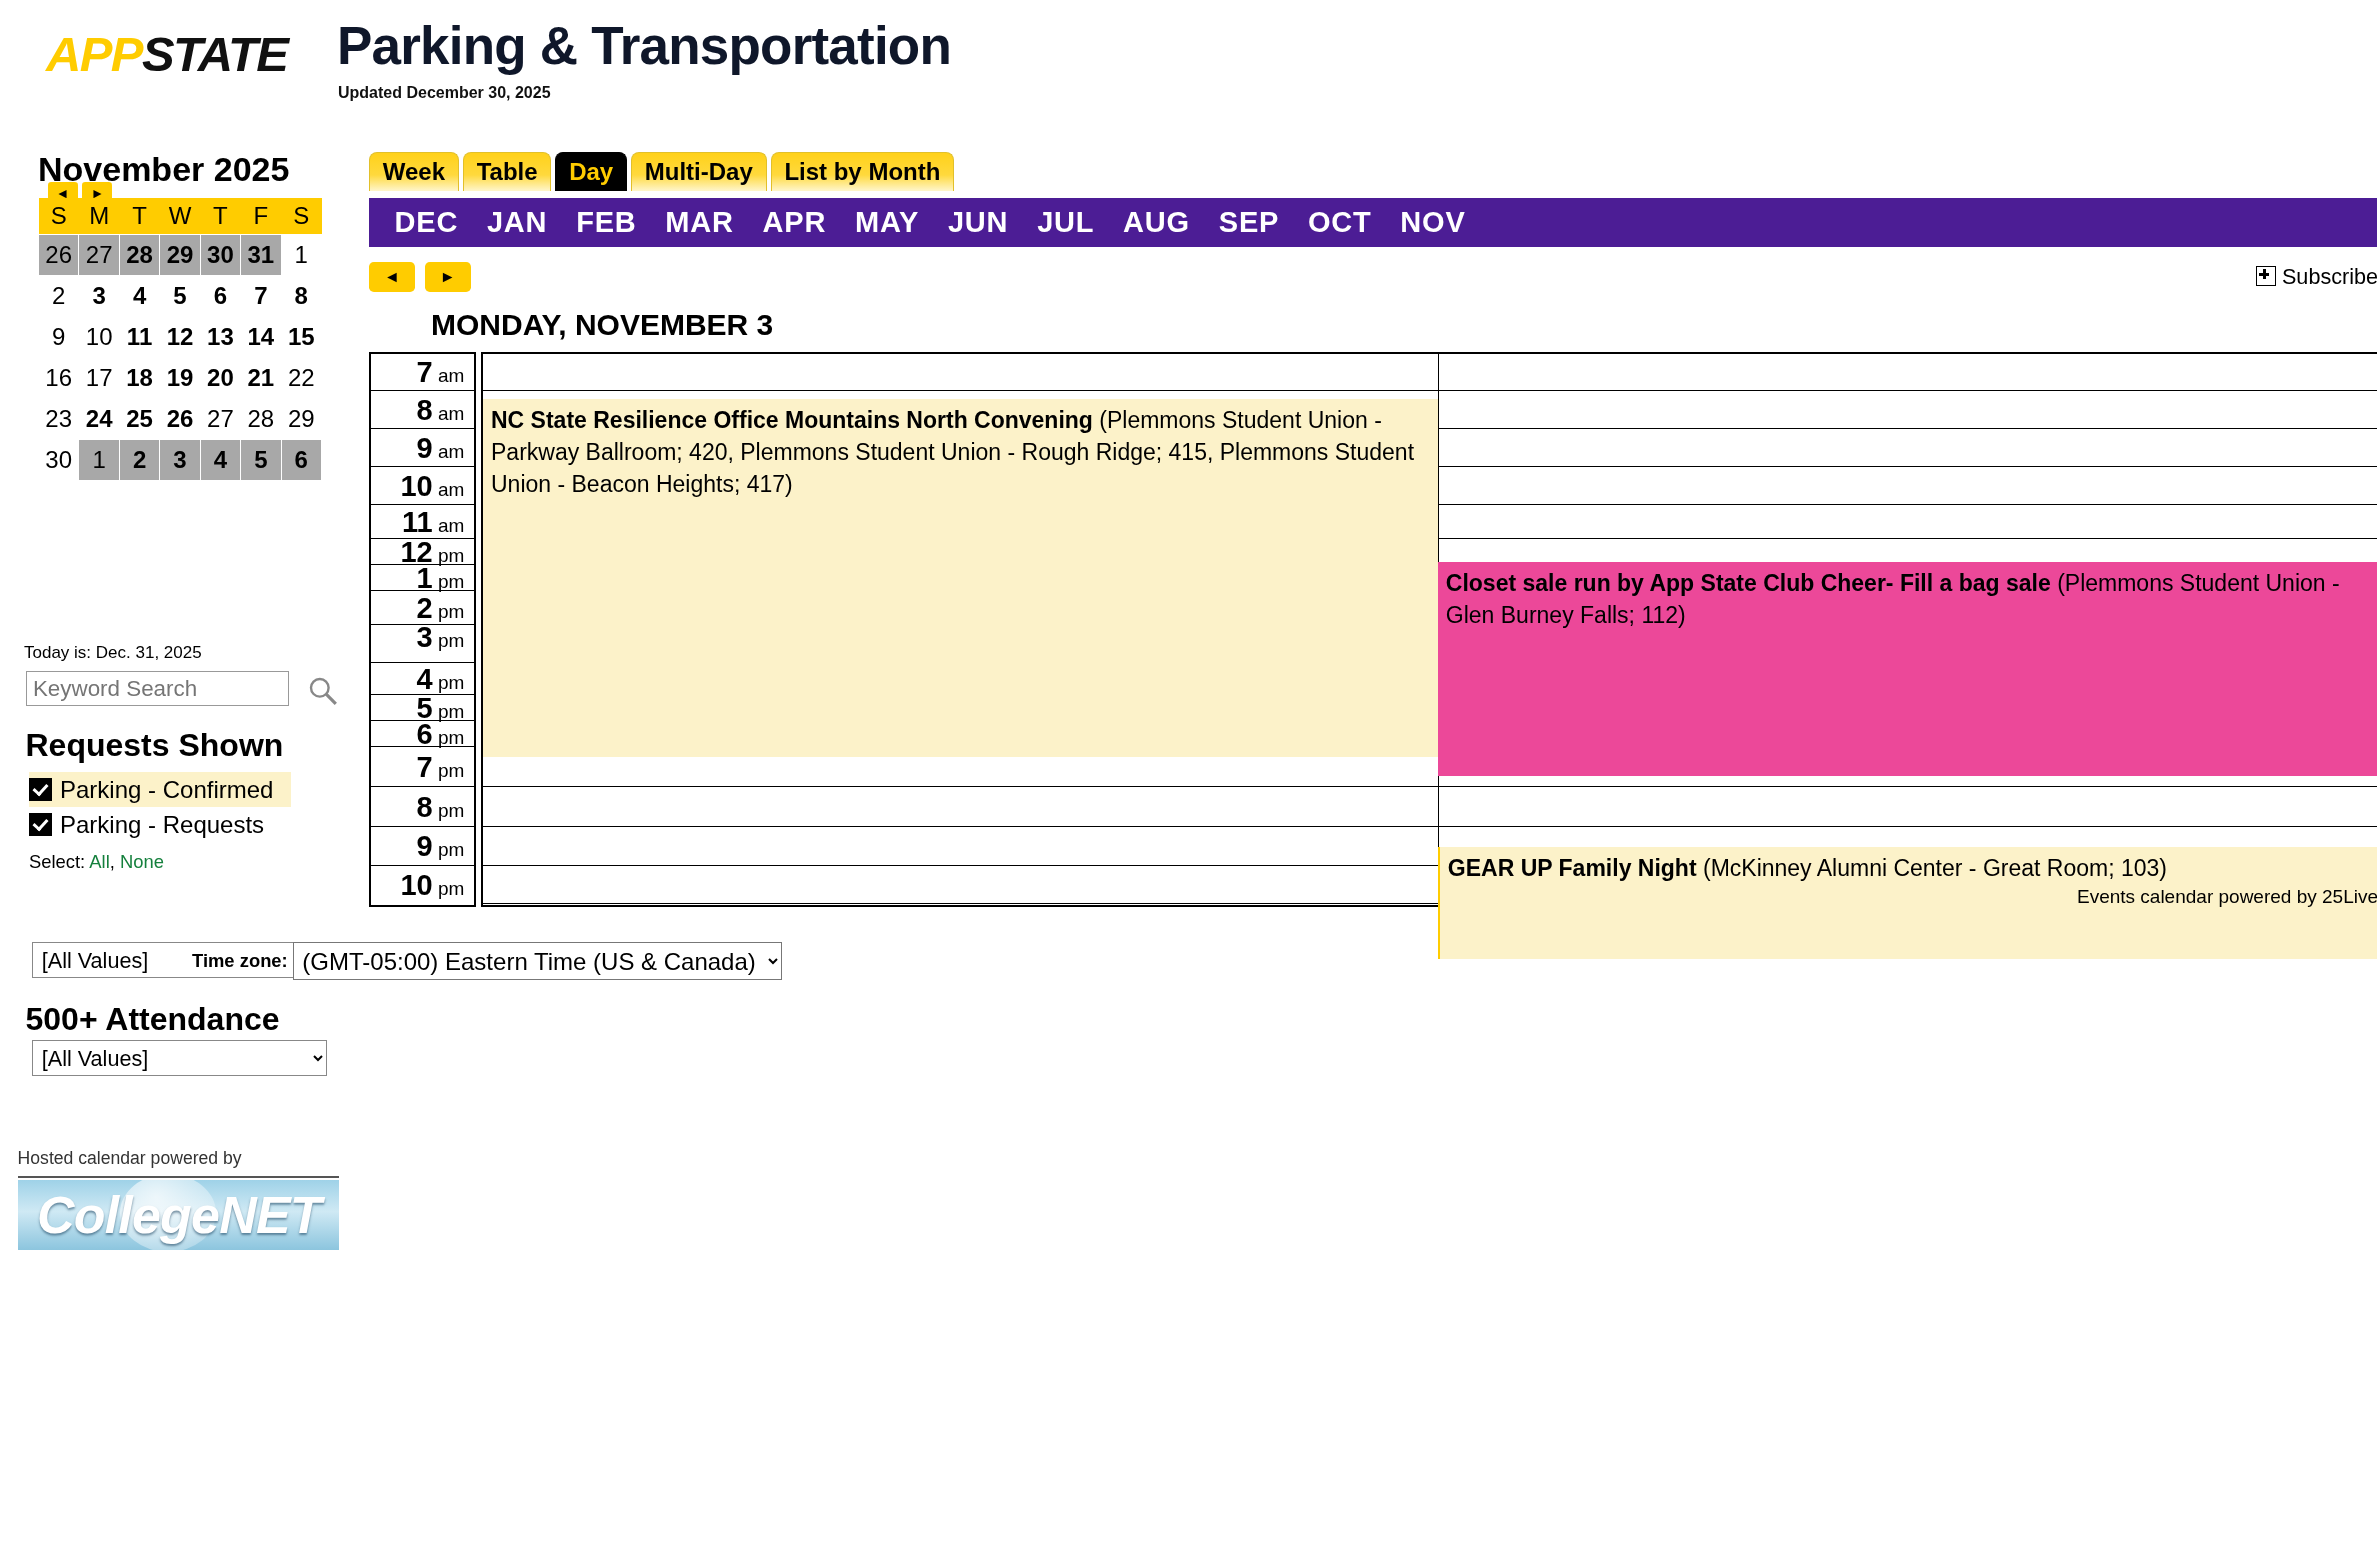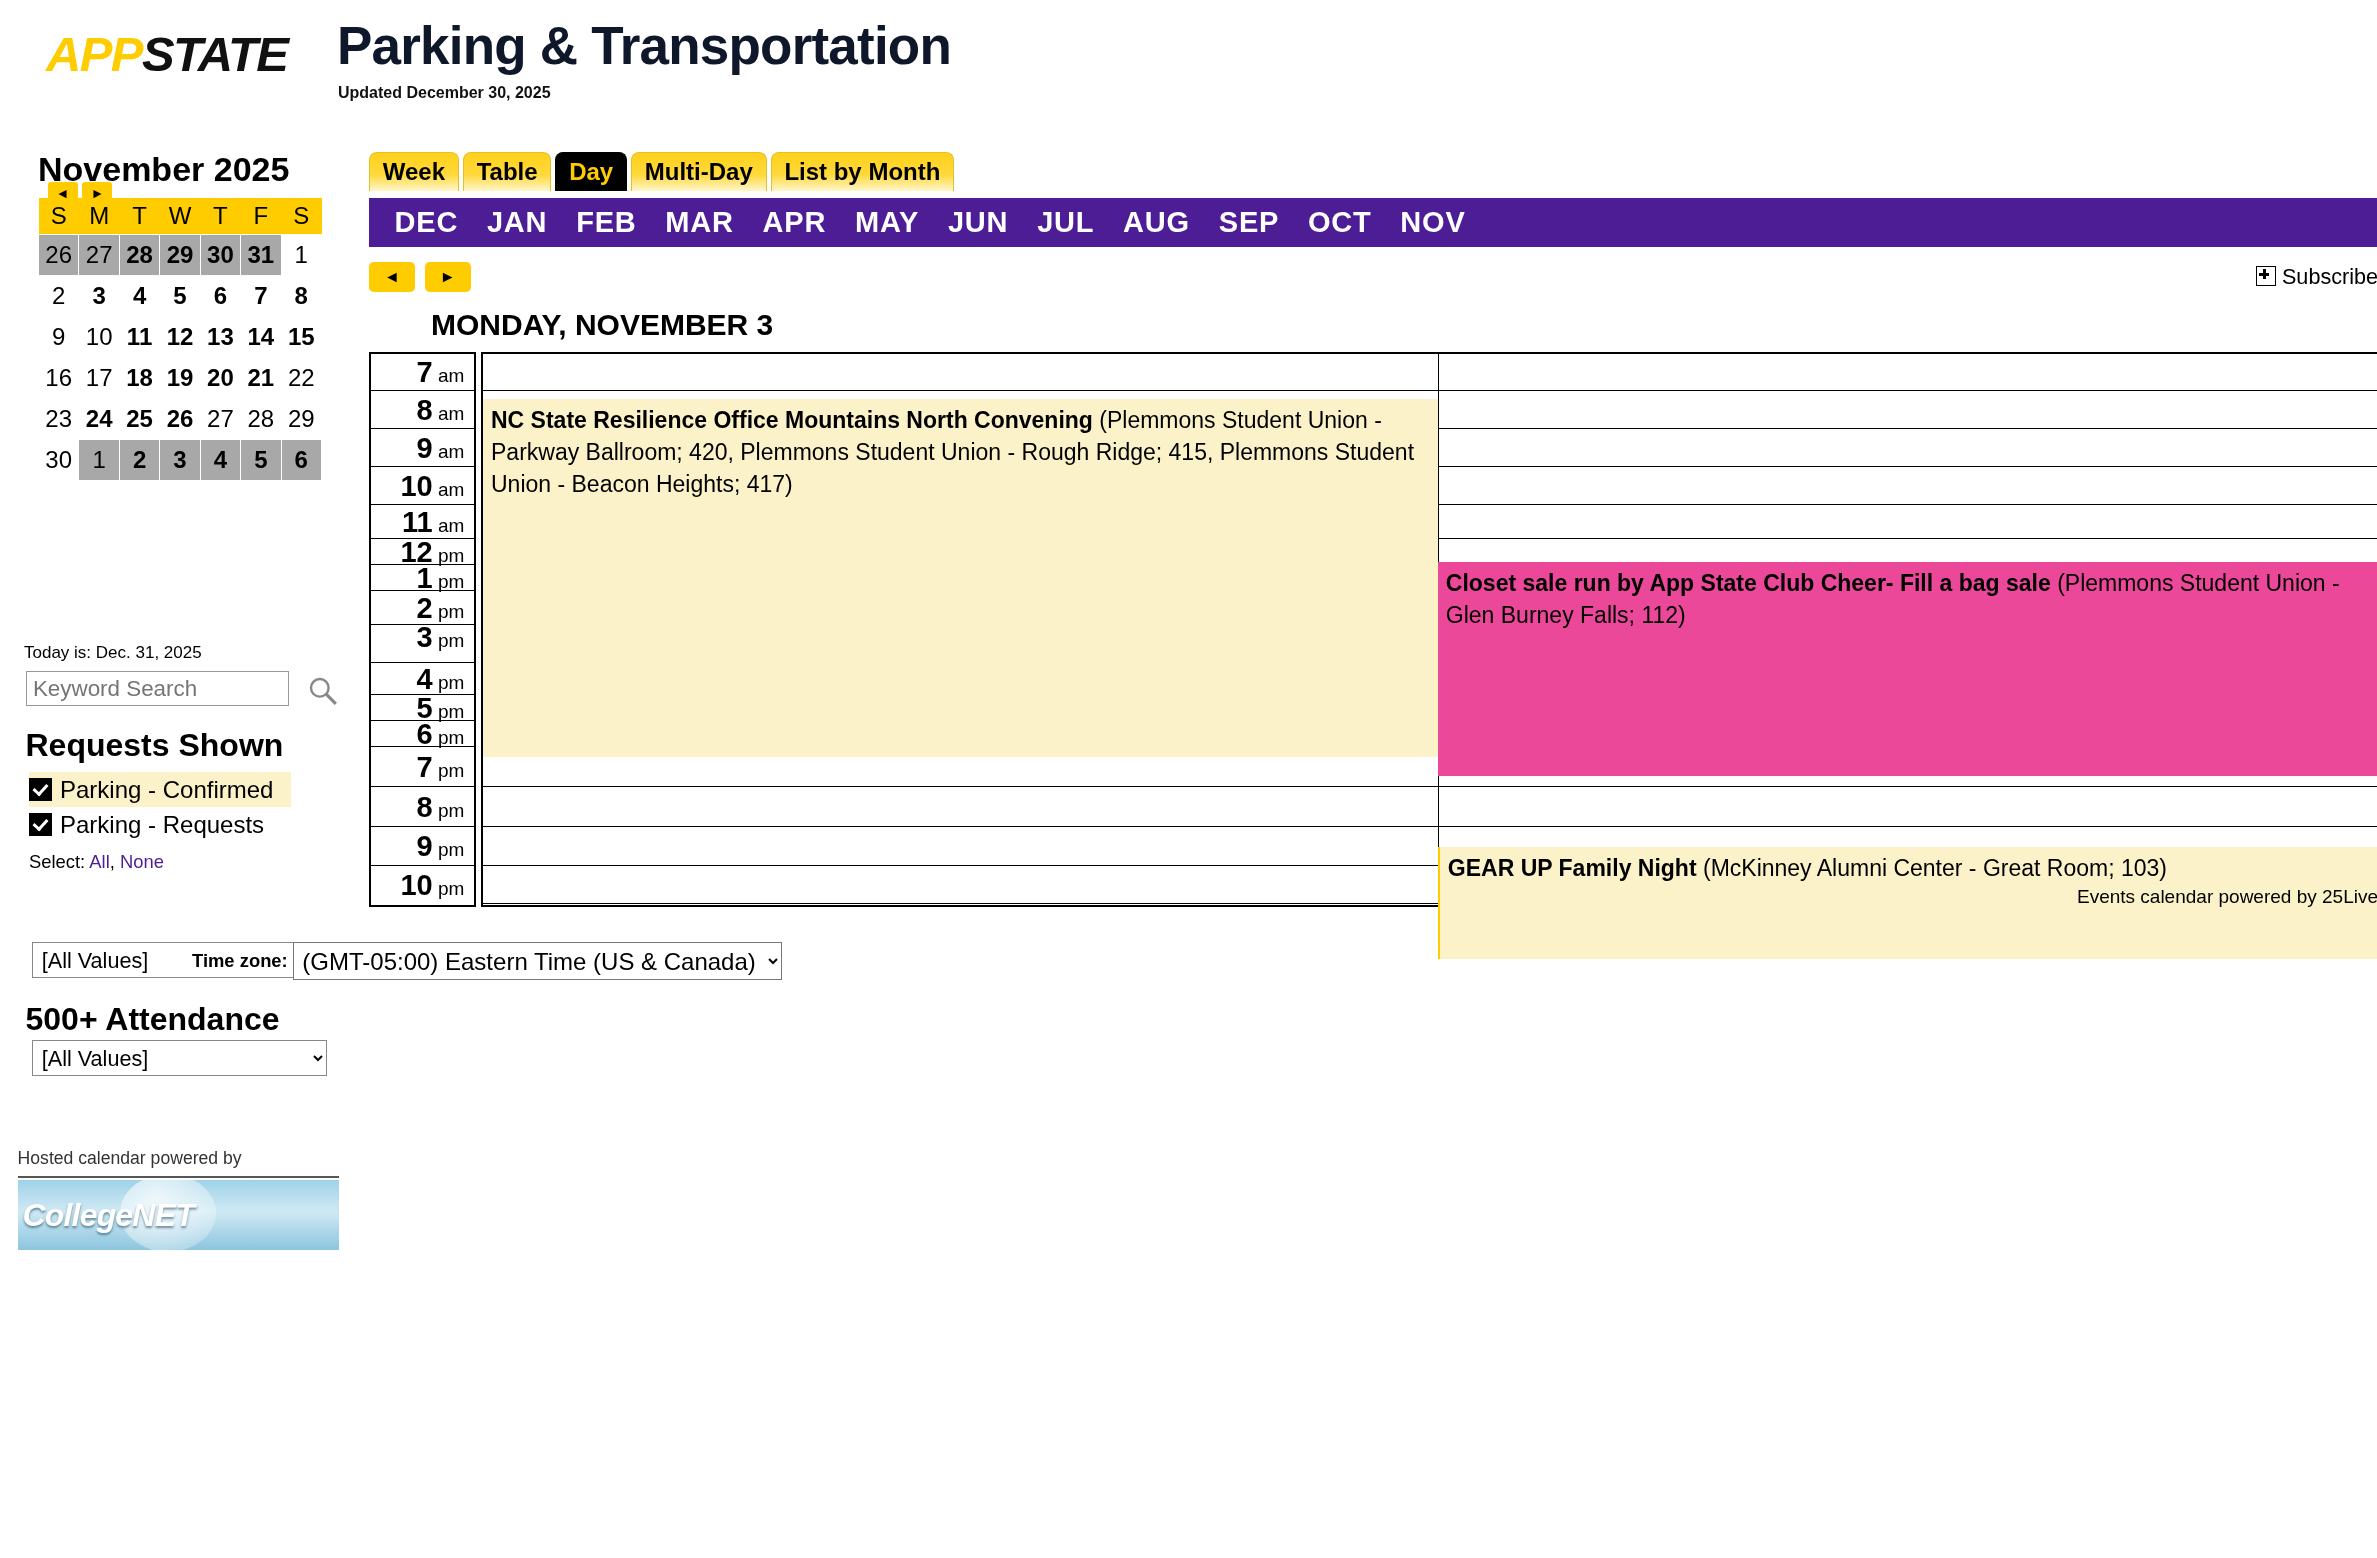--- a/index.html
+++ b/index.html
@@ -48,37 +48,37 @@
   .sec-title{position:absolute;left:25.5px;font-size:32px;font-weight:bold;line-height:34px;}
   #requests-title{top:576px;}
   .chk-row{position:absolute;left:29px;height:35px;font-size:24px;line-height:35px;white-space:nowrap;cursor:pointer;}
   .chk-row .box{display:inline-block;width:21px;height:21px;background:#000;border:0.8px solid #000;
         position:relative;top:3.2px;margin-right:8px;}
   .chk-row .box:after{content:"";position:absolute;left:5.6px;top:1.6px;width:5.6px;height:11.2px;
         border:solid #fff;border-width:0 3.2px 3.2px 0;transform:rotate(42deg);}
   #chk-confirmed{top:620px;background:#FCF2C9;padding-right:17.6px;}
   #chk-requests{top:655px;}
   #select-line{position:absolute;left:29px;top:699px;font-size:18.4px;}
-  #select-line .lnk{text-decoration:none;color:#4c1d95;cursor:pointer;}
+  #select-line .lnk{text-decoration:none;color:#15803d;cursor:pointer;}
 
   .sel{position:absolute;left:32px;width:295px;height:36px;font-size:21.6px;padding:1.6px 4.8px;
         box-sizing:border-box;border:0.8px solid #888;background:#fff;color:#000;
         font-family:"Liberation Sans",sans-serif;}
   #sel-1{top:790px;}
   #attend-title{top:850px;}
   #sel-2{top:888px;}
 
   #hosted-by{position:absolute;left:17.6px;top:996px;font-size:17.6px;color:#333;}
   #cnet-rule{position:absolute;left:17.6px;top:1024px;width:321px;height:2.4px;background:#555;}
   #cnet-logo{position:absolute;left:17.6px;top:1028px;width:321px;height:70px;
         background:linear-gradient(180deg,#9fd2e8 0%,#cfe9f4 45%,#8cc5de 100%);overflow:hidden;}
   #cnet-globe{position:absolute;left:102px;top:-6.4px;width:96px;height:78px;border-radius:50%;
         background:radial-gradient(circle at 38% 30%,rgba(255,255,255,.88),rgba(255,255,255,.18));
         opacity:.85;}
-  #cnet-text{position:absolute;left:4.8px;top:12.8px;width:313px;font-size:32px;
+  #cnet-text{position:absolute;left:4.8px;top:12.8px;width:313px;text-align:center;font-size:52px;
         font-weight:bold;font-style:italic;color:#ffffff;line-height:45px;letter-spacing:-0.8px;
         text-shadow:0 1.6px 2.4px rgba(20,60,90,.55);}
 
   
   #main{position:absolute;left:369px;top:152px;width:2009px;}
 
   
   #tabs{position:absolute;left:0;top:0;height:49px;}
   .tab{display:inline-block;height:38px;line-height:38px;padding:0 12.8px;margin-right:4px;
        font-size:24px;font-weight:bold;border-radius:8px 8px 0 0;cursor:pointer;

